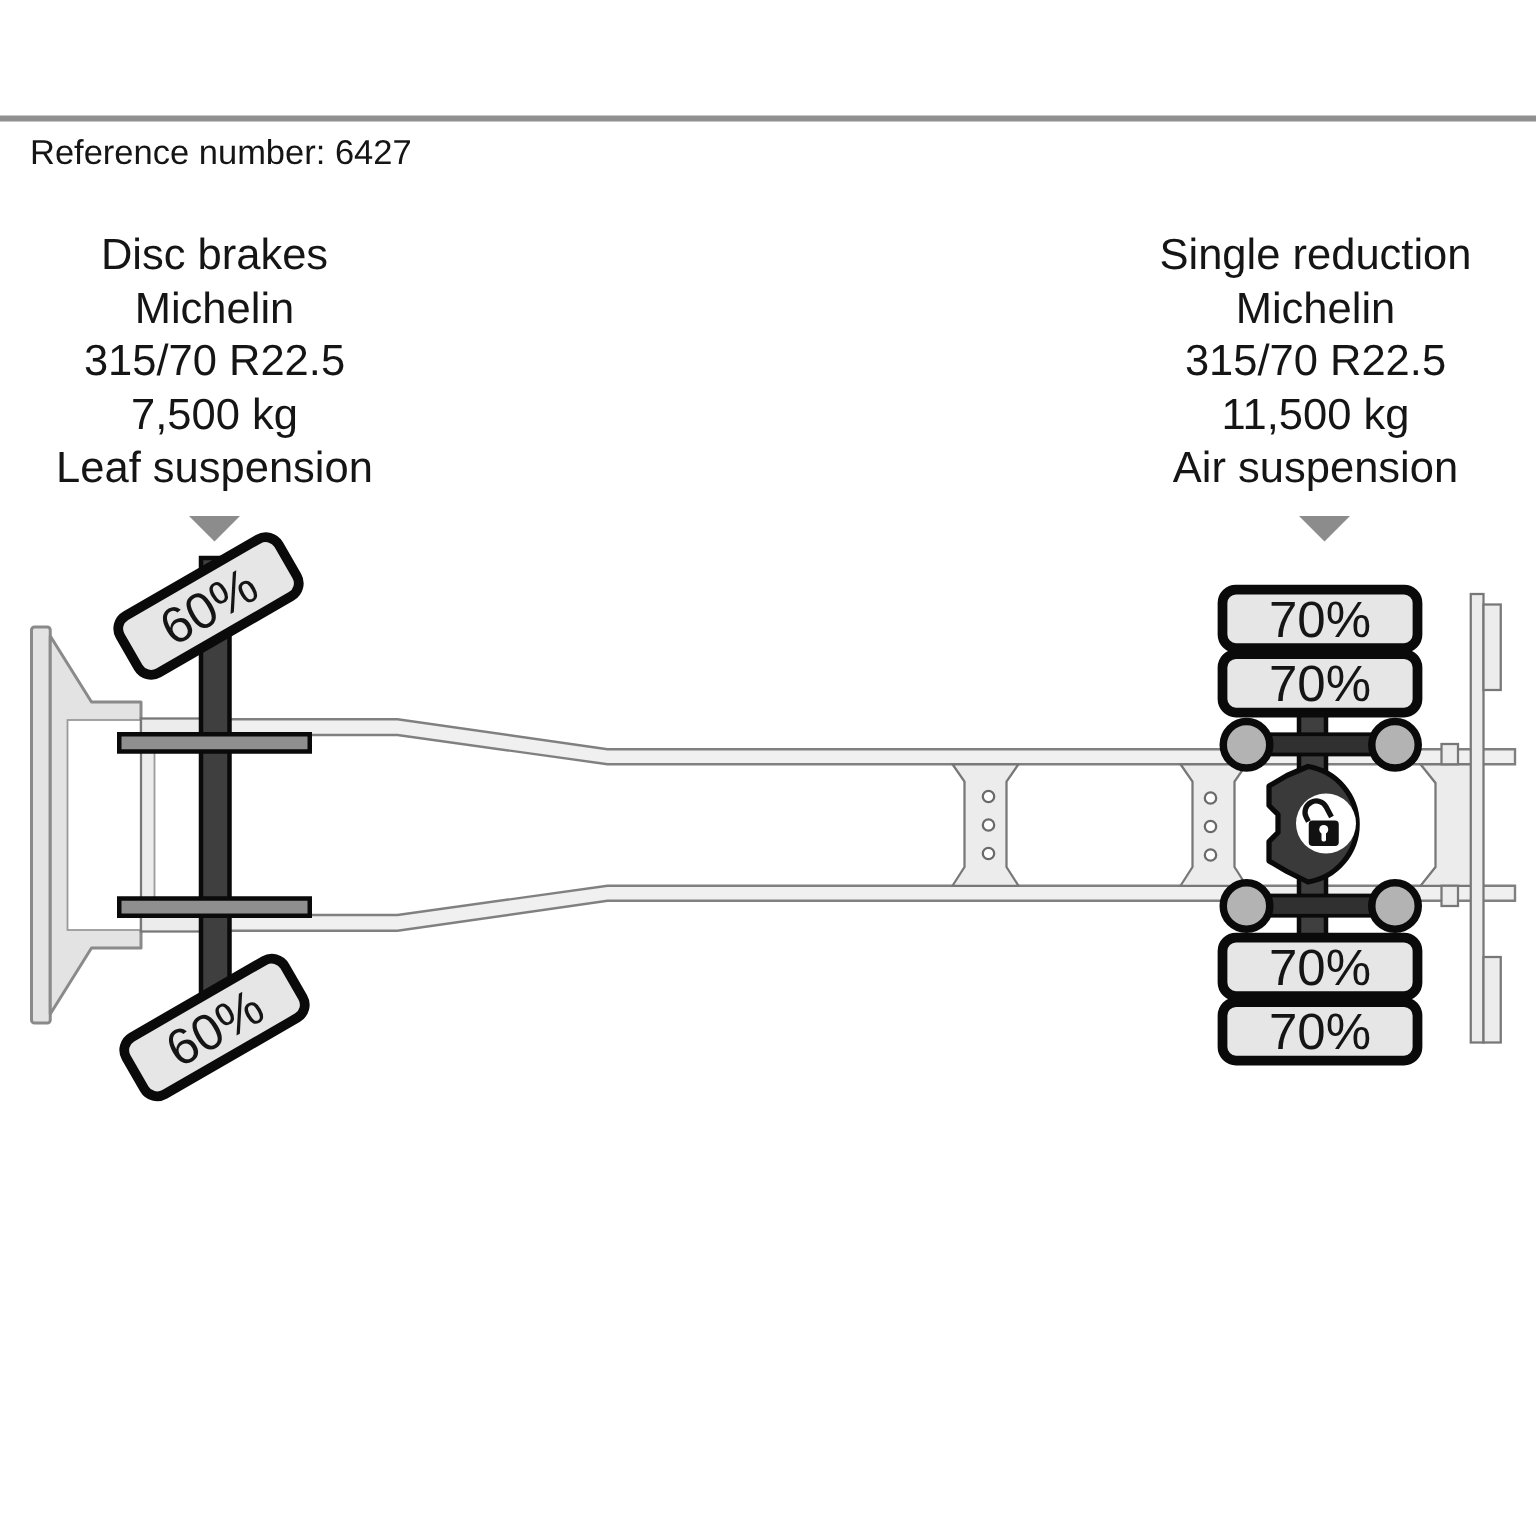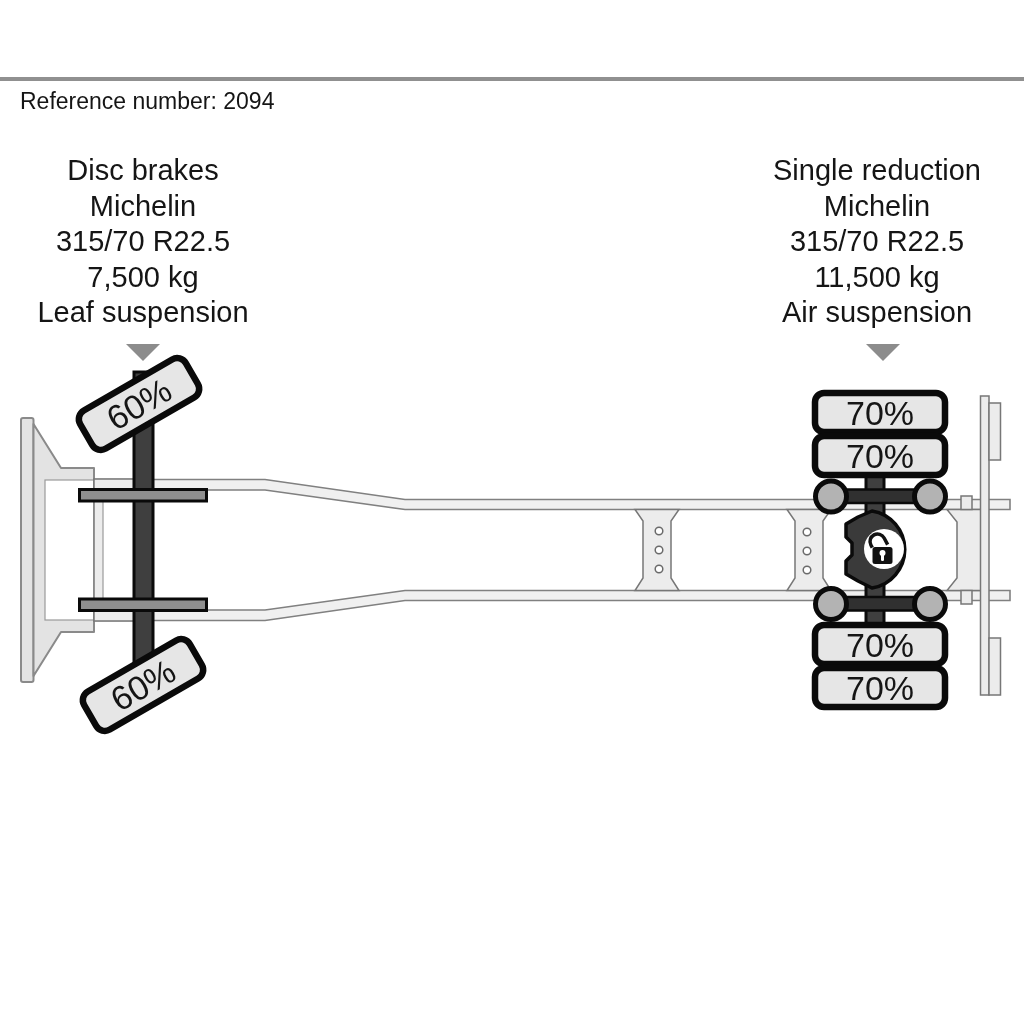--- a/index.html
+++ b/index.html
@@ -28,21 +28,21 @@
   .bellow{fill:#b3b3b3;stroke:#0a0a0a;stroke-width:5;}
   .hub{fill:#1a1a1a;}
   .diff{fill:#3a3a3a;stroke:#0a0a0a;stroke-width:3.5;stroke-linejoin:round;}
 </style>
 </head>
 <body>
 
 <div class="stage">
 
   <div class="divider"></div>
-  <div class="refline"><span>Reference number:</span>&nbsp;<span>2094</span></div>
+  <div class="refline"><span>Reference number:</span>&nbsp;<span>6427</span></div>
 
   <div class="spec spec-left">
     <div>Disc brakes</div>
     <div>Michelin</div>
     <div>315/70 R22.5</div>
     <div>7,500 kg</div>
     <div>Leaf suspension</div>
   </div>
 
   <div class="spec spec-right">

